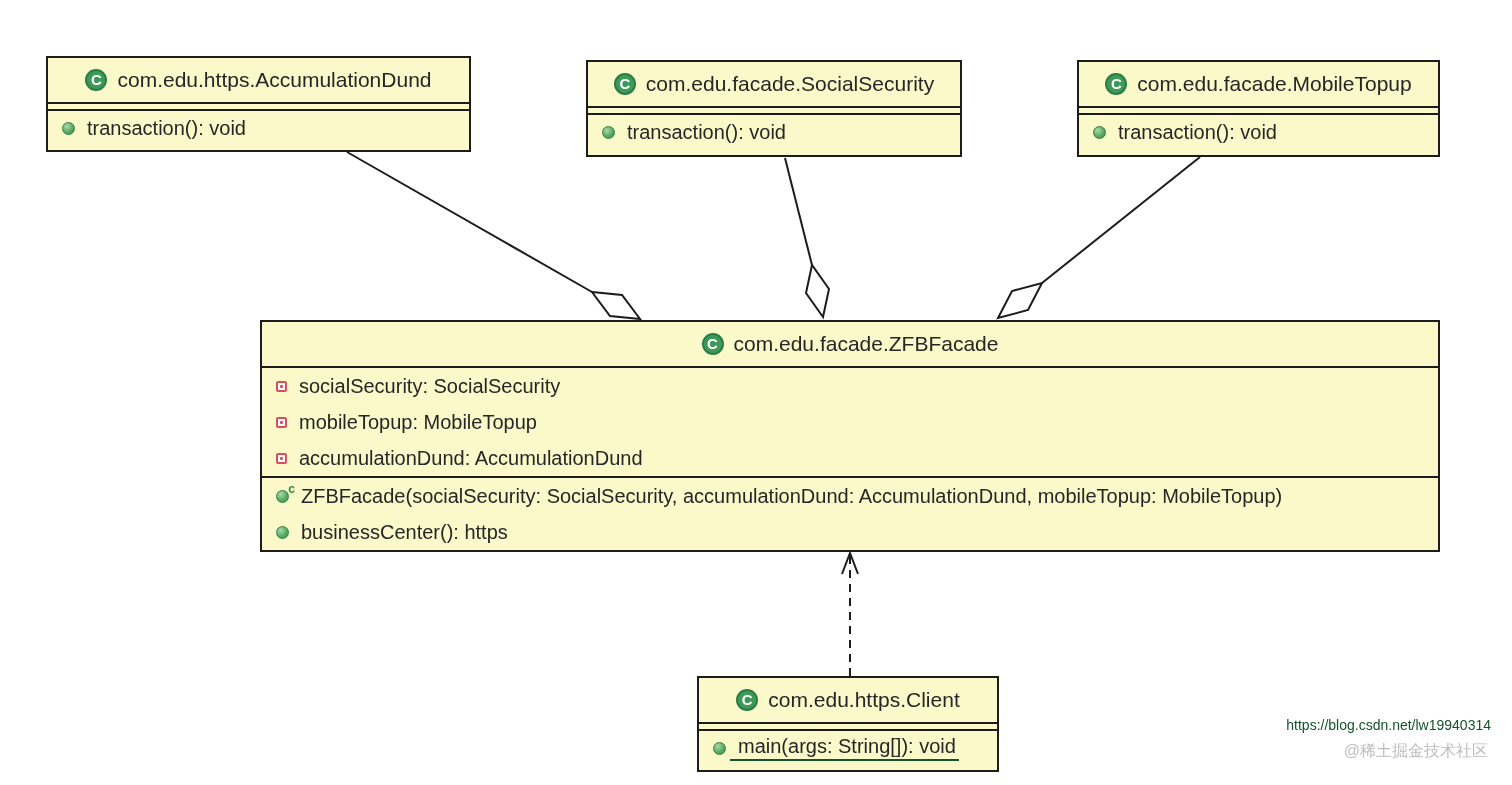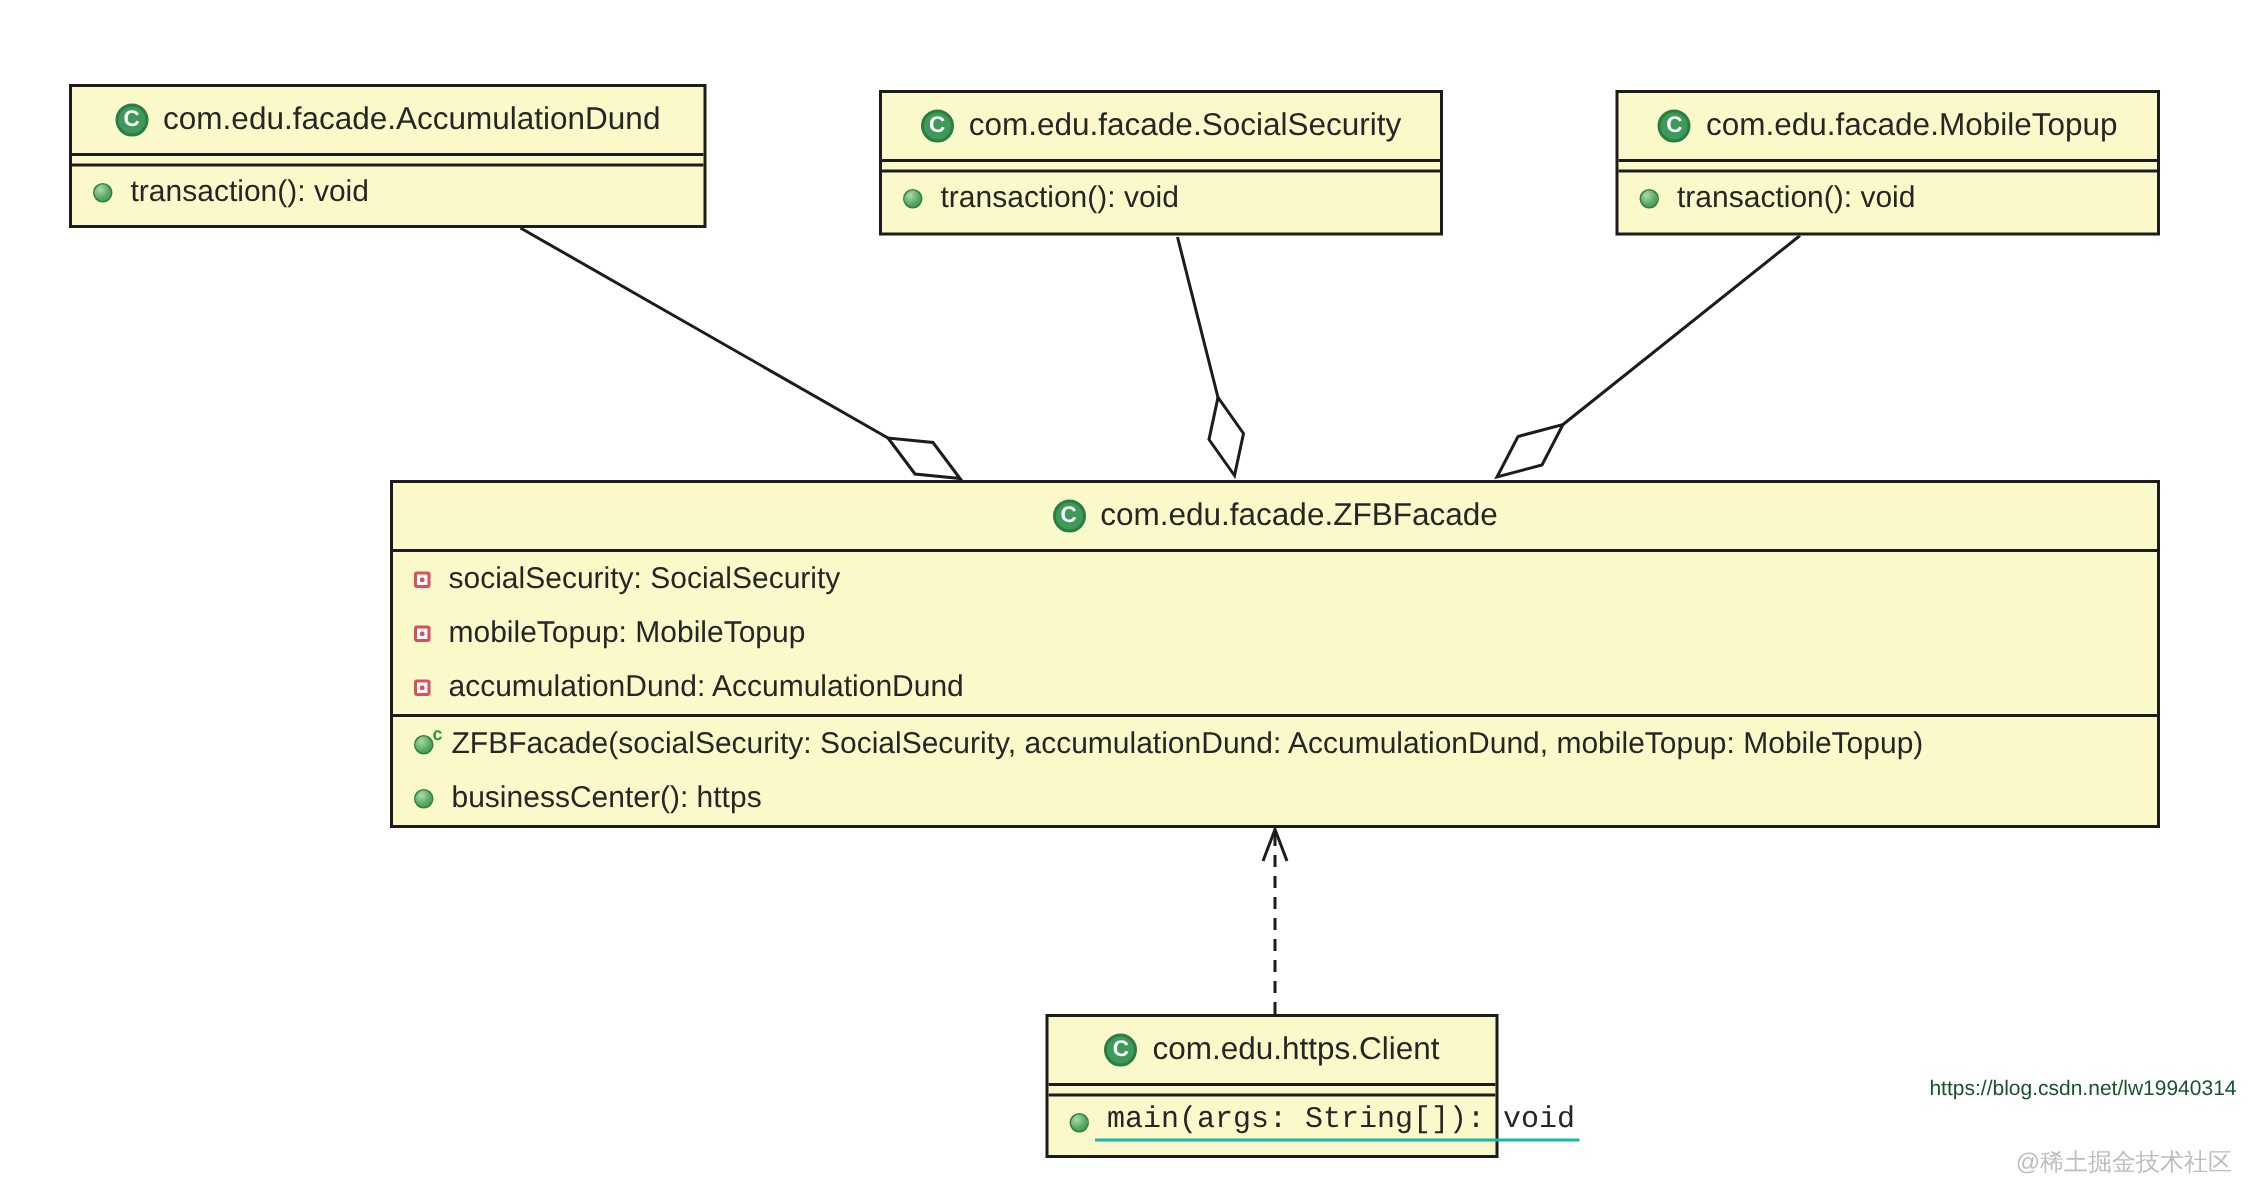--- a/index.html
+++ b/index.html
@@ -45,24 +45,24 @@
   }
   .field-square {
     width:11px; height:11px; box-sizing:border-box; border-radius:2px;
     background:#ffffff; border:2px solid #d8505e; flex:0 0 auto; position:relative;
   }
   .field-square::after {
     content:""; position:absolute; left:2px; top:2px; width:3px; height:3px;
     background:#d8505e; border-radius:1px;
   }
   .static-underline {
-    border-bottom:2px solid #14b8a6; padding:0 3px 1px 8px; margin-left:-8px;font-family:Liberation Mono, monospace;
+    border-bottom:2px solid #14532d; padding:0 3px 1px 8px; margin-left:-8px;
   }
   .watermark-community {
-    position:absolute; right:24px; top:741px; color:#bdbdbd; font-size:16px;margin-top:24px;
+    position:absolute; right:24px; top:741px; color:#bdbdbd; font-size:16px;
   }
   .watermark-url {
     position:absolute; right:21px; top:717px; color:#14532d; font-size:14px;
   }
 </style>
 </head>
 <body>
 
 <div class="stage">
 
@@ -77,21 +77,21 @@
     <line x1="1200" y1="157" x2="1042" y2="283" stroke="#1c1c1c" stroke-width="2"></line>
     <polygon points="998,318 1012,291 1042,283 1028,310" fill="#ffffff" stroke="#1c1c1c" stroke-width="2"></polygon>
 
     <line x1="850" y1="676" x2="850" y2="556" stroke="#1c1c1c" stroke-width="2" stroke-dasharray="8 6"></line>
     <polyline points="842,574 850,553 858,574" fill="none" stroke="#1c1c1c" stroke-width="2"></polyline>
   </svg>
 
   <div class="uml-box" style="left:46px; top:56px; width:425px; height:96px;">
     <div class="uml-title">
       <span class="class-icon">C</span>
-      <span>com.edu.facade.AccumulationDund</span>
+      <span>com.edu.https.AccumulationDund</span>
     </div>
     <div class="uml-empty"></div>
     <div>
       <div class="uml-row row39">
         <span class="method-dot"></span>
         <span>transaction(): void</span>
       </div>
     </div>
   </div>
 

